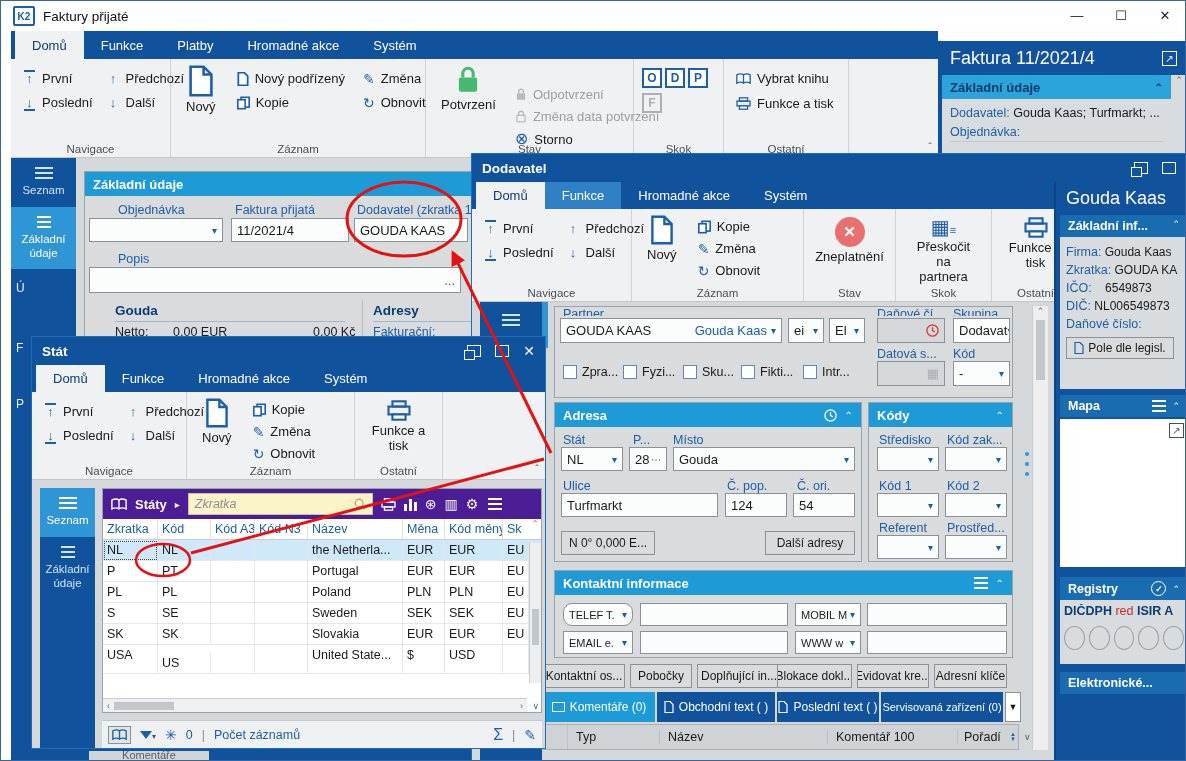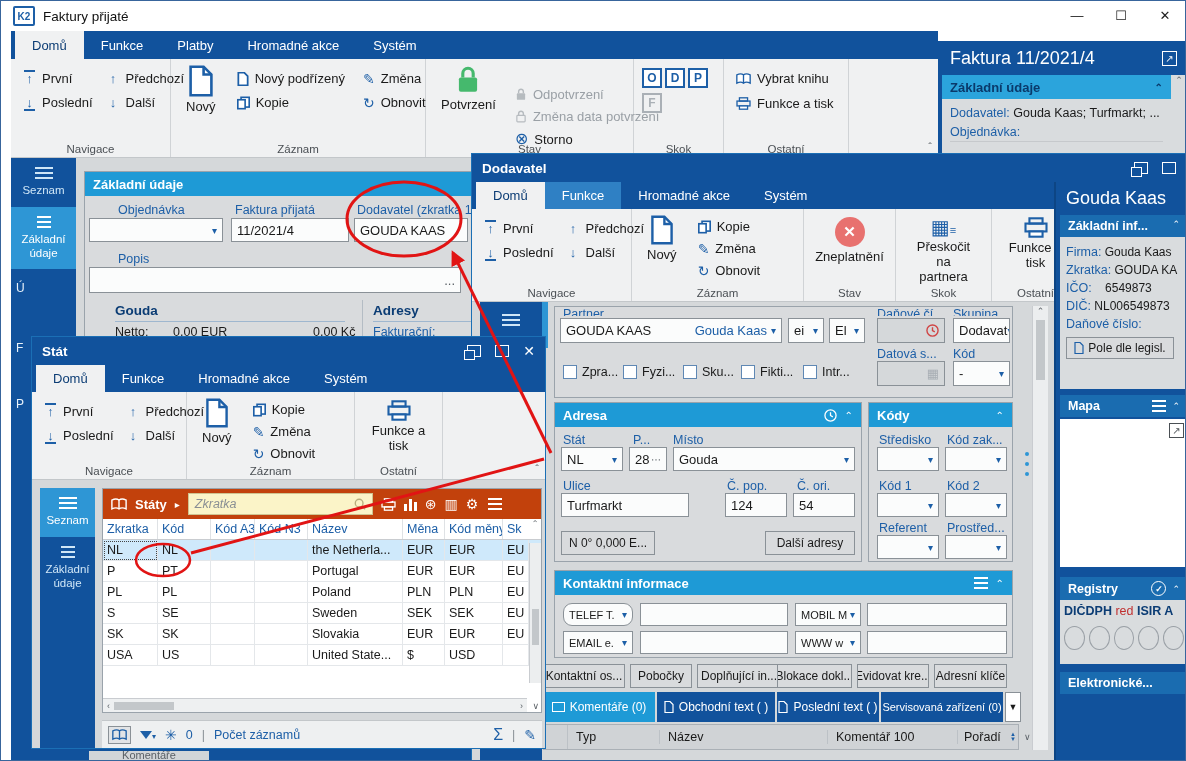--- a/index.html
+++ b/index.html
@@ -62,21 +62,21 @@
   .chk{display:flex;align-items:center;gap:5px;font-size:12.5px;white-space:nowrap;}
   .chk .box{width:14px;height:14px;border:1px solid #5f88b4;background:#fff;flex:0 0 auto;}
   .subhdr{color:#0b3c74;font-weight:bold;font-size:13.5px;border-bottom:1px solid #9fb7cf;padding-bottom:3px;}
 
   
   .side{background:#11529c;color:#cfe6f7;}
   .side-item{display:flex;flex-direction:column;align-items:center;gap:5px;padding:9px 2px;font-size:11.5px;text-align:center;line-height:1.2;}
   .side-item.active{background:#2e96d5;color:#fff;}
 
   
-  .stattb{background:#c2410c;color:#fff;display:flex;align-items:center;gap:8px;padding:0 8px;height:30px;}
+  .stattb{background:#4c1d95;color:#fff;display:flex;align-items:center;gap:8px;padding:0 8px;height:30px;}
   .search{background:#fbf4c8;border:1px solid #cfc491;height:22px;display:flex;align-items:center;padding:0 6px;color:#8a8f94;font-style:italic;font-size:12.5px;}
   .thead{display:flex;background:#fff;border-bottom:1px solid #c9ccd0;color:#1d5fa7;font-size:12.5px;}
   .thead .c{padding:3px 4px;border-right:1px solid #dfe2e5;overflow:hidden;white-space:nowrap;}
   .trow{display:flex;background:#fff;font-size:12.5px;}
   .trow .c{padding:3px 4px;border-right:1px solid #e4e7ea;border-bottom:1px solid #e4e7ea;overflow:hidden;white-space:nowrap;}
   .trow.sel{background:#cfe9fb;}
   .trow.sel .c0{outline:1px dotted #444;outline-offset:-2px;}
 
   .statusbar{background:#eef0f1;border-top:1px solid #c3c7ca;display:flex;align-items:center;gap:9px;padding:0 6px;font-size:12.5px;color:#1d5fa7;}
 
@@ -493,21 +493,21 @@
             <span>28</span>
             <span style="margin-left:auto;color:#5a6066;font-size:10px;">⋯</span>
           </span>
         <span class="fld abs" style="left:118px;top:44px;width:182px;height:24px;">
             <span>Gouda</span>
             <span class="dd">▾</span>
           </span>
         <span class="lbl abs" style="left:8px;top:76px;">Ulice</span>
         <span class="lbl abs" style="left:172px;top:76px;">Č. pop.</span>
         <span class="lbl abs" style="left:242px;top:76px;">Č. ori.</span>
-        <span class="fld abs" style="left:6px;top:90px;width:128px;height:24px;">
+        <span class="fld abs" style="left:6px;top:90px;width:157px;height:24px;">
             <span>Turfmarkt</span>
           </span>
         <span class="fld abs" style="left:170px;top:90px;width:62px;height:24px;">
             <span>124</span>
           </span>
         <span class="fld abs" style="left:238px;top:90px;width:62px;height:24px;">
             <span>54</span>
           </span>
         <span class="btn abs" style="left:6px;top:128px;width:94px;height:24px;">N 0° 0,000 E...</span>
         <span class="btn abs" style="left:210px;top:128px;width:90px;height:24px;">Další adresy</span>
@@ -883,21 +883,21 @@
             <span class="c" style="width:53px;">SK</span>
             <span class="c" style="width:44px;"></span>
             <span class="c" style="width:53px;"></span>
             <span class="c" style="width:95px;">Slovakia</span>
             <span class="c" style="width:42px;">EUR</span>
             <span class="c" style="width:58px;">EUR</span>
             <span class="c" style="width:26px;">EU</span>
         </div>
         <div class="trow">
           <span class="c" style="width:55px;">USA</span>
-            <span class="c" style="width:53px;">US</span>
+            <span class="c" style="width:53px;margin-top:8px;">US</span>
             <span class="c" style="width:44px;"></span>
             <span class="c" style="width:53px;"></span>
             <span class="c" style="width:95px;">United State...</span>
             <span class="c" style="width:42px;">$</span>
             <span class="c" style="width:58px;">USD</span>
             <span class="c" style="width:26px;"></span>
         </div>
 
         <div class="abs scroll-v" style="right:0;top:54px;width:12px;height:140px;">
           <div class="scroll-thumb" style="margin:66px 2px 0 2px;height:36px;"></div>

